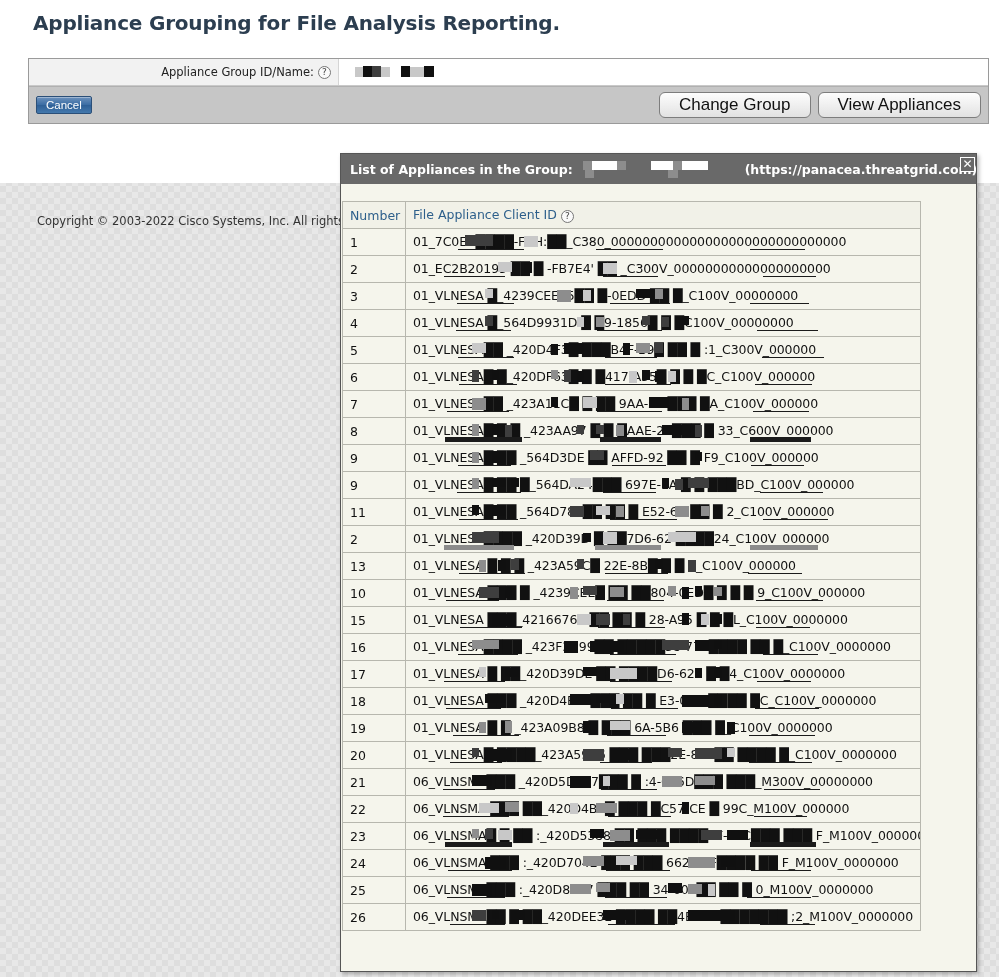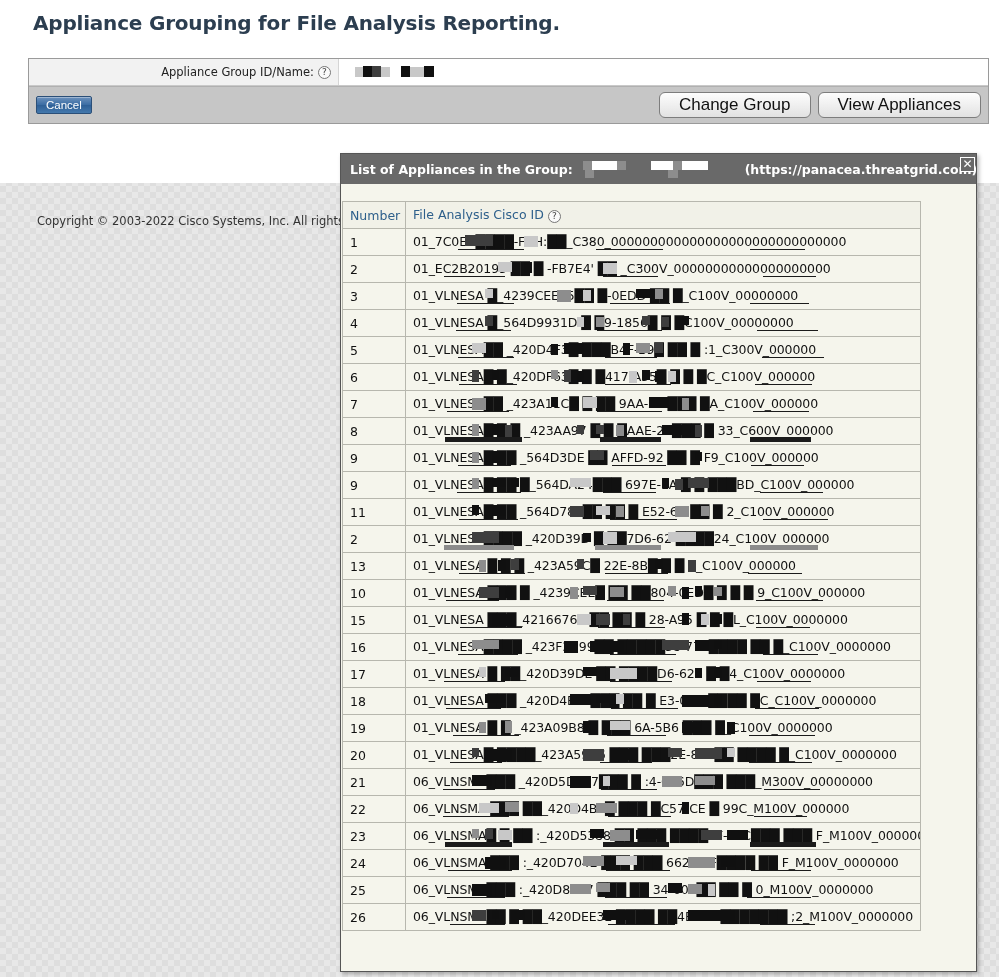--- a/index.html
+++ b/index.html
@@ -315,21 +315,21 @@
   </div>
 
   <div class="dialog-body">
     <div class="side-pad"></div>
     <div class="table-wrap">
       <table class="appl-table">
         <thead>
           <tr>
             <th class="col-num">Number</th>
             <th class="col-id">
-              <span>File Analysis Cisco ID</span>
+              <span>File Appliance Client ID</span>
               <span class="help-icon">?</span>
             </th>
           </tr>
         </thead>
         <tbody>
             <tr>
               <td class="col-num">1</td>
               <td class="col-id cell-id">
                 <span class="id-inner">
                   <span class="id-txt" style="left: 0px; color: rgb(17, 17, 17);">01_7C0EC████-FCH:██_C380_000000000000000000000000000000</span>

